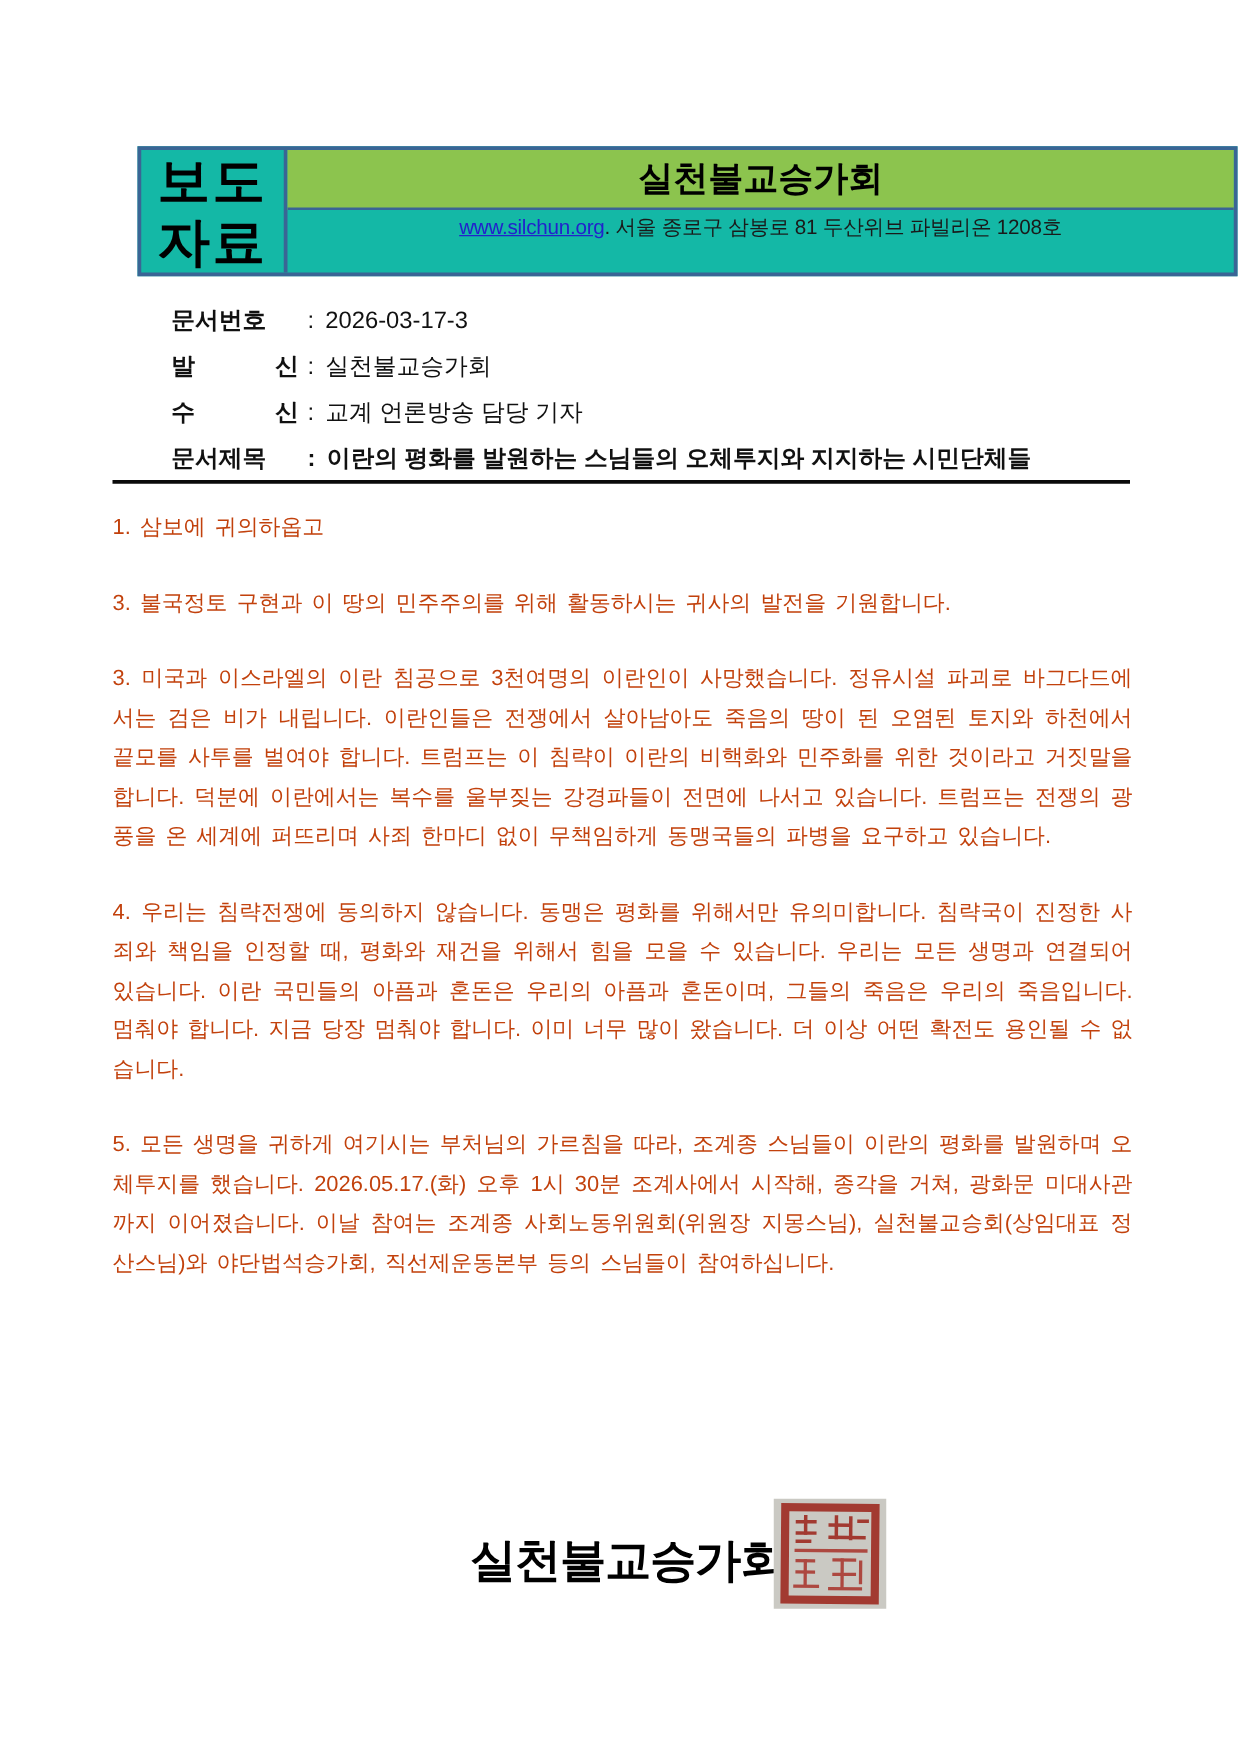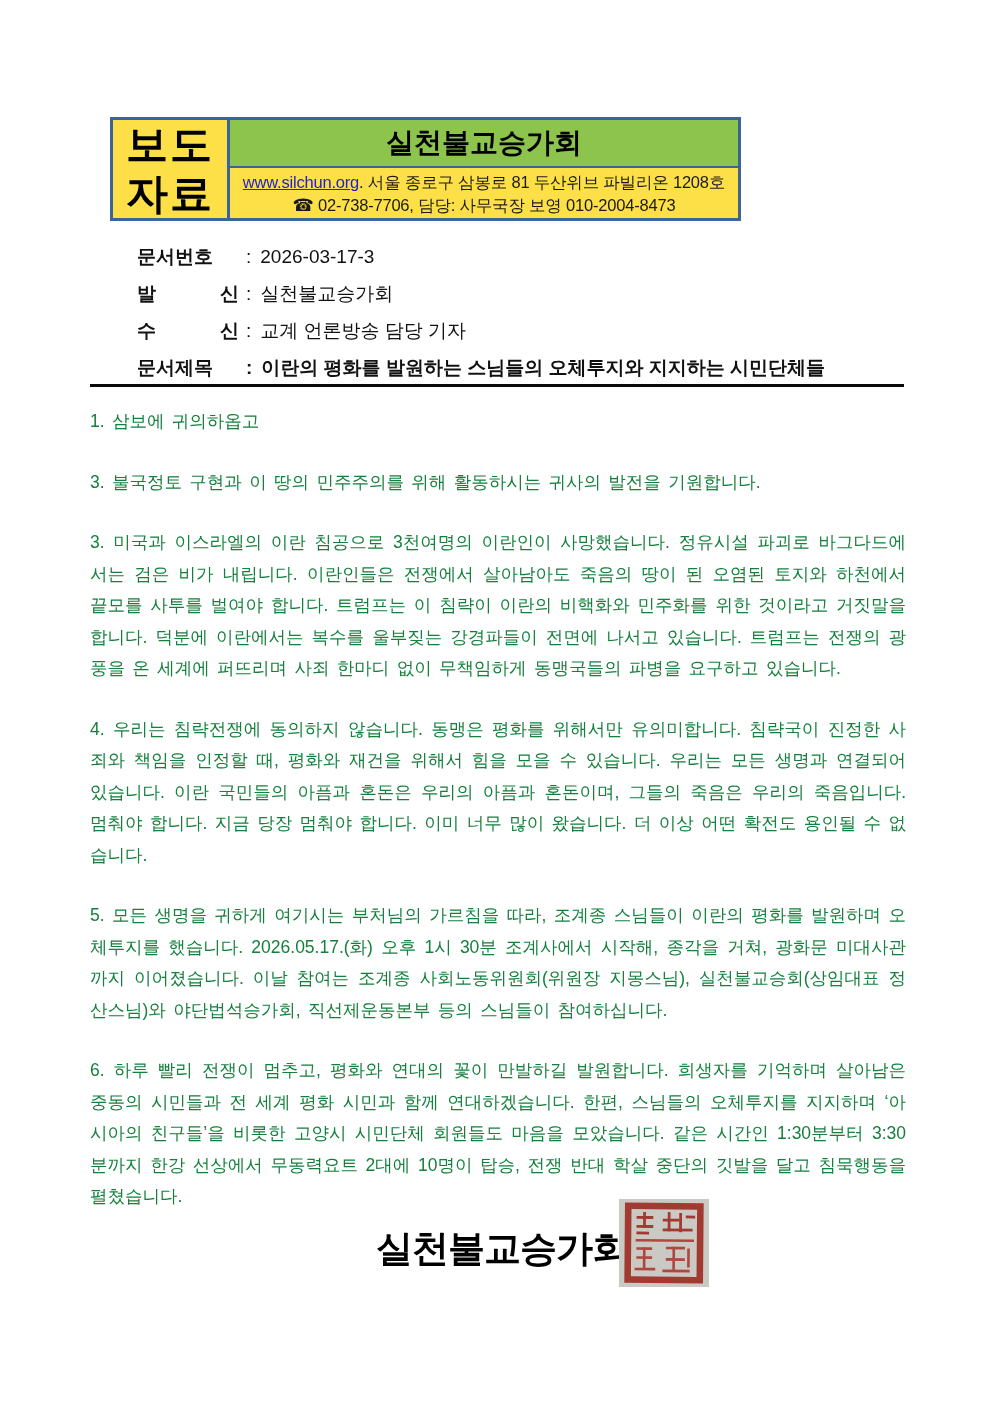--- a/index.html
+++ b/index.html
@@ -12,24 +12,24 @@
     position:relative;
     width:992px; height:1403px;
     background:#ffffff;
     margin:0 auto;
     overflow:hidden;
   }
 
   
   .header-table {
     position:absolute; left:110px; top:117px;
-    width:631px; height:104px;
+    width:880px; height:104px;
     border:3px solid #3A6595;
     display:flex;
-    background:#fde047;
+    background:#14b8a6;
   }
   .doc-type-cell {
     width:117px;
     border-right:3px solid #3A6595;
     display:flex; flex-direction:column;
     align-items:center; justify-content:center;
     font-size:42px; font-weight:600; line-height:49px;
     letter-spacing:2px;
     color:#000;
   }
@@ -78,21 +78,21 @@
     background:#0a0a0a;
   }
 
   
   .document-body {
     position:absolute; left:90px; top:406px;
     width:816px;
     font-size:17.5px; line-height:31.5px;
     text-align:justify;
     word-spacing:2.5px;
-    color:#15803d;
+    color:#c2410c;
   }
   .document-body p { margin:0 0 29px 0; }
 
   
   .signature-text {
     position:absolute; left:376px; top:1224px;
     font-size:37px; font-weight:600; letter-spacing:-1px;
     color:#000;
   }
   .org-seal {
@@ -114,23 +114,20 @@
       <span>자료</span>
     </div>
     <div class="header-right">
       <div class="org-band">
         <span>실천불교승가회</span>
       </div>
       <div class="org-address">
         <div>
           <span class="website-link">www.silchun.org</span><span>. 서울 종로구 삼봉로 81 두산위브 파빌리온 1208호</span>
         </div>
-        <div>
-          <span class="phone-icon">☎</span><span> 02-738-7706, 담당: 사무국장 보영 010-2004-8473</span>
-        </div>
       </div>
     </div>
   </div>
 
   <div class="doc-info">
     <div class="info-row">
       <span class="info-label">문서번호</span><span class="info-colon">:</span><span class="info-value">2026-03-17-3</span>
     </div>
     <div class="info-row">
       <span class="info-label">발 신</span><span class="info-colon">:</span><span class="info-value">실천불교승가회</span>
@@ -144,21 +141,20 @@
   </div>
 
   <div class="title-divider"></div>
 
   <div class="document-body">
     <p>1. 삼보에 귀의하옵고</p>
     <p>3. 불국정토 구현과 이 땅의 민주주의를 위해 활동하시는 귀사의 발전을 기원합니다.</p>
     <p>3. 미국과 이스라엘의 이란 침공으로 3천여명의 이란인이 사망했습니다. 정유시설 파괴로 바그다드에서는 검은 비가 내립니다. 이란인들은 전쟁에서 살아남아도 죽음의 땅이 된 오염된 토지와 하천에서 끝모를 사투를 벌여야 합니다. 트럼프는 이 침략이 이란의 비핵화와 민주화를 위한 것이라고 거짓말을 합니다. 덕분에 이란에서는 복수를 울부짖는 강경파들이 전면에 나서고 있습니다. 트럼프는 전쟁의 광풍을 온 세계에 퍼뜨리며 사죄 한마디 없이 무책임하게 동맹국들의 파병을 요구하고 있습니다.</p>
     <p>4. 우리는 침략전쟁에 동의하지 않습니다. 동맹은 평화를 위해서만 유의미합니다. 침략국이 진정한 사죄와 책임을 인정할 때, 평화와 재건을 위해서 힘을 모을 수 있습니다. 우리는 모든 생명과 연결되어 있습니다. 이란 국민들의 아픔과 혼돈은 우리의 아픔과 혼돈이며, 그들의 죽음은 우리의 죽음입니다. 멈춰야 합니다. 지금 당장 멈춰야 합니다. 이미 너무 많이 왔습니다. 더 이상 어떤 확전도 용인될 수 없습니다.</p>
     <p>5. 모든 생명을 귀하게 여기시는 부처님의 가르침을 따라, 조계종 스님들이 이란의 평화를 발원하며 오체투지를 했습니다. 2026.05.17.(화) 오후 1시 30분 조계사에서 시작해, 종각을 거쳐, 광화문 미대사관까지 이어졌습니다. 이날 참여는 조계종 사회노동위원회(위원장 지몽스님), 실천불교승회(상임대표 정산스님)와 야단법석승가회, 직선제운동본부 등의 스님들이 참여하십니다.</p>
-    <p>6. 하루 빨리 전쟁이 멈추고, 평화와 연대의 꽃이 만발하길 발원합니다. 희생자를 기억하며 살아남은 중동의 시민들과 전 세계 평화 시민과 함께 연대하겠습니다. 한편, 스님들의 오체투지를 지지하며 ‘아시아의 친구들’을 비롯한 고양시 시민단체 회원들도 마음을 모았습니다. 같은 시간인 1:30분부터 3:30분까지 한강 선상에서 무동력요트 2대에 10명이 탑승, 전쟁 반대 학살 중단의 깃발을 달고 침묵행동을 펼쳤습니다.</p>
   </div>
 
   <div class="signature-text">실천불교승가회</div>
 
   <div class="org-seal">
     <svg viewBox="0 0 100 100" aria-hidden="true">
       <g fill="none" stroke="#A23A31" stroke-linecap="square">
         <rect x="6" y="5" width="88" height="90" stroke-width="8"></rect>
 
         <g stroke-width="3.4">

